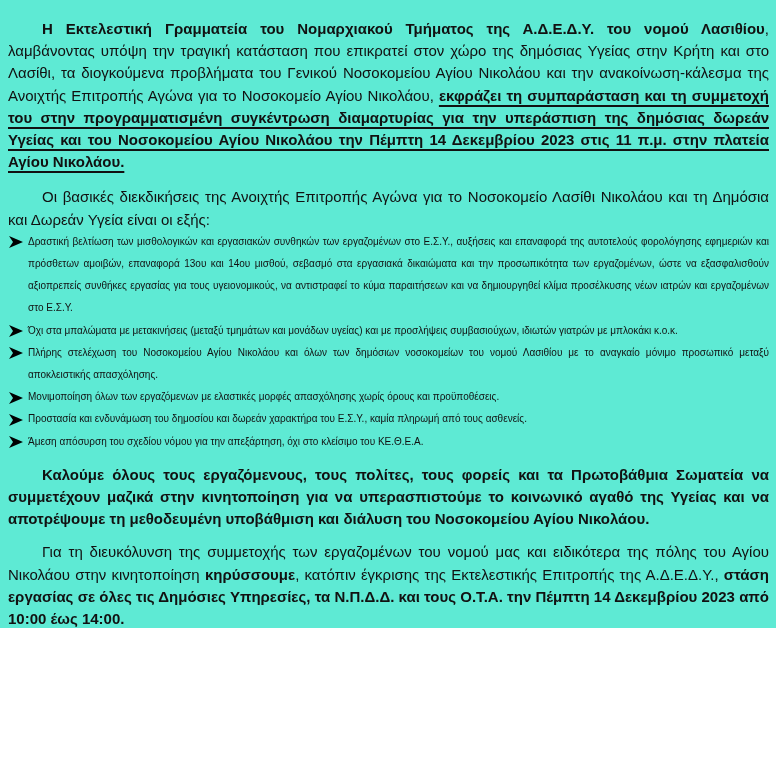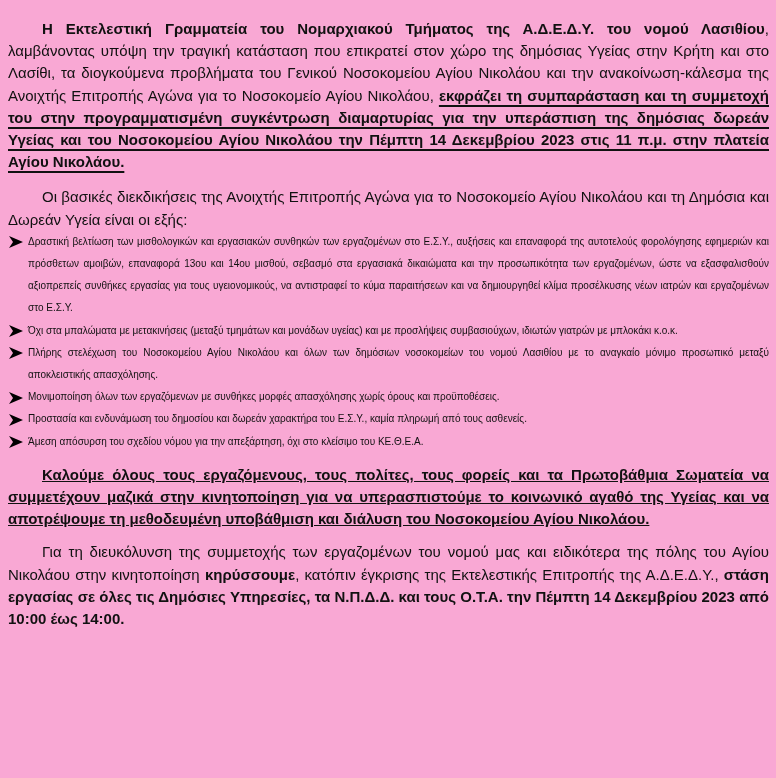--- a/index.html
+++ b/index.html
@@ -4,37 +4,37 @@
 <style>
   html, body {
     margin: 0;
     padding: 0;
     background: #ffffff;
   }
   .page {
     position: relative;
     box-sizing: border-box;
     width: 776px;
-    height: 778px;
-    background: #f9a8d4;
+    height: 628px;
+    background: #5eead4;
     color: #111111;
     font-family: "Liberation Sans", "DejaVu Sans", sans-serif;
     padding: 18px 7px 0 8px;
     overflow: hidden;
   }
   .para {
     margin: 0;
     font-size: 15px;
     line-height: 22.2px;
     text-align: justify;
     color: #111111;
   }
   .indent { text-indent: 34px; }
   .gap-md  { margin-top: 13px; }
-  .gap-sm  { margin-top: 11px; text-decoration: underline; }
+  .gap-sm  { margin-top: 11px; }
   .gap-lg  { margin-top: 11px; }
   .b { font-weight: bold; }
   .u {
     text-decoration: underline;
     text-decoration-thickness: 1.5px;
     text-underline-offset: 4px;
   }
   ul.bullets {
     list-style: none;
     margin: 0;
@@ -58,21 +58,21 @@
   }
   .marker svg { display: block; }
 </style>
 </head>
 <body>
 
 <div class="page">
 
   <p class="para indent"><span class="b">Η Εκτελεστική Γραμματεία του Νομαρχιακού Τμήματος της Α.Δ.Ε.Δ.Υ. του νομού Λασιθίου</span><span>, λαμβάνοντας υπόψη την τραγική κατάσταση που επικρατεί στον χώρο της δημόσιας Υγείας στην Κρήτη και στο Λασίθι, τα διογκούμενα προβλήματα του Γενικού Νοσοκομείου Αγίου Νικολάου και την ανακοίνωση-κάλεσμα της Ανοιχτής Επιτροπής Αγώνα για το Νοσοκομείο Αγίου Νικολάου, </span><span class="b u">εκφράζει τη συμπαράσταση και τη συμμετοχή του στην προγραμματισμένη συγκέντρωση διαμαρτυρίας για την υπεράσπιση της δημόσιας δωρεάν Υγείας και του Νοσοκομείου Αγίου Νικολάου την Πέμπτη 14 Δεκεμβρίου 2023 στις 11 π.μ. στην πλατεία Αγίου Νικολάου.</span></p>
 
-  <p class="para indent gap-md"><span>Οι βασικές διεκδικήσεις της Ανοιχτής Επιτροπής Αγώνα για το Νοσοκομείο Αγίου Νικολάου και τη Δημόσια και Δωρεάν Υγεία είναι οι εξής:</span></p>
+  <p class="para indent gap-md"><span>Οι βασικές διεκδικήσεις της Ανοιχτής Επιτροπής Αγώνα για το Νοσοκομείο Λασίθι Νικολάου και τη Δημόσια και Δωρεάν Υγεία είναι οι εξής:</span></p>
 
   <ul class="bullets">
     <li>
       <span class="marker">
         <svg width="15" height="12" viewBox="0 0 15 12">
             <polygon points="0,0 14,6 0,12 4,6" fill="#000000"></polygon>
           </svg>
       </span>
       <span class="li-text"><span>Δραστική βελτίωση των μισθολογικών και εργασιακών συνθηκών των εργαζομένων στο Ε.Σ.Υ., αυξήσεις και επαναφορά της αυτοτελούς φορολόγησης εφημεριών και πρόσθετων αμοιβών, επαναφορά 13ου και 14ου μισθού, σεβασμό στα εργασιακά δικαιώματα και την προσωπικότητα των εργαζομένων, ώστε να εξασφαλισθούν αξιοπρεπείς συνθήκες εργασίας για τους υγειονομικούς, να αντιστραφεί το κύμα παραιτήσεων και να δημιουργηθεί κλίμα προσέλκυσης νέων ιατρών και εργαζομένων στο Ε.Σ.Υ.</span></span>
     </li>
@@ -91,21 +91,21 @@
           </svg>
       </span>
       <span class="li-text"><span>Πλήρης στελέχωση του Νοσοκομείου Αγίου Νικολάου και όλων των δημόσιων νοσοκομείων του νομού Λασιθίου με το αναγκαίο μόνιμο προσωπικό μεταξύ αποκλειστικής απασχόλησης.</span></span>
     </li>
     <li>
       <span class="marker">
         <svg width="15" height="12" viewBox="0 0 15 12">
             <polygon points="0,0 14,6 0,12 4,6" fill="#000000"></polygon>
           </svg>
       </span>
-      <span class="li-text"><span>Μονιμοποίηση όλων των εργαζόμενων με συνθήκες μορφές απασχόλησης χωρίς όρους και προϋποθέσεις.</span></span>
+      <span class="li-text"><span>Μονιμοποίηση όλων των εργαζόμενων με ελαστικές μορφές απασχόλησης χωρίς όρους και προϋποθέσεις.</span></span>
     </li>
     <li>
       <span class="marker">
         <svg width="15" height="12" viewBox="0 0 15 12">
             <polygon points="0,0 14,6 0,12 4,6" fill="#000000"></polygon>
           </svg>
       </span>
       <span class="li-text"><span>Προστασία και ενδυνάμωση του δημοσίου και δωρεάν χαρακτήρα του Ε.Σ.Υ., καμία πληρωμή από τους ασθενείς.</span></span>
     </li>
     <li>

